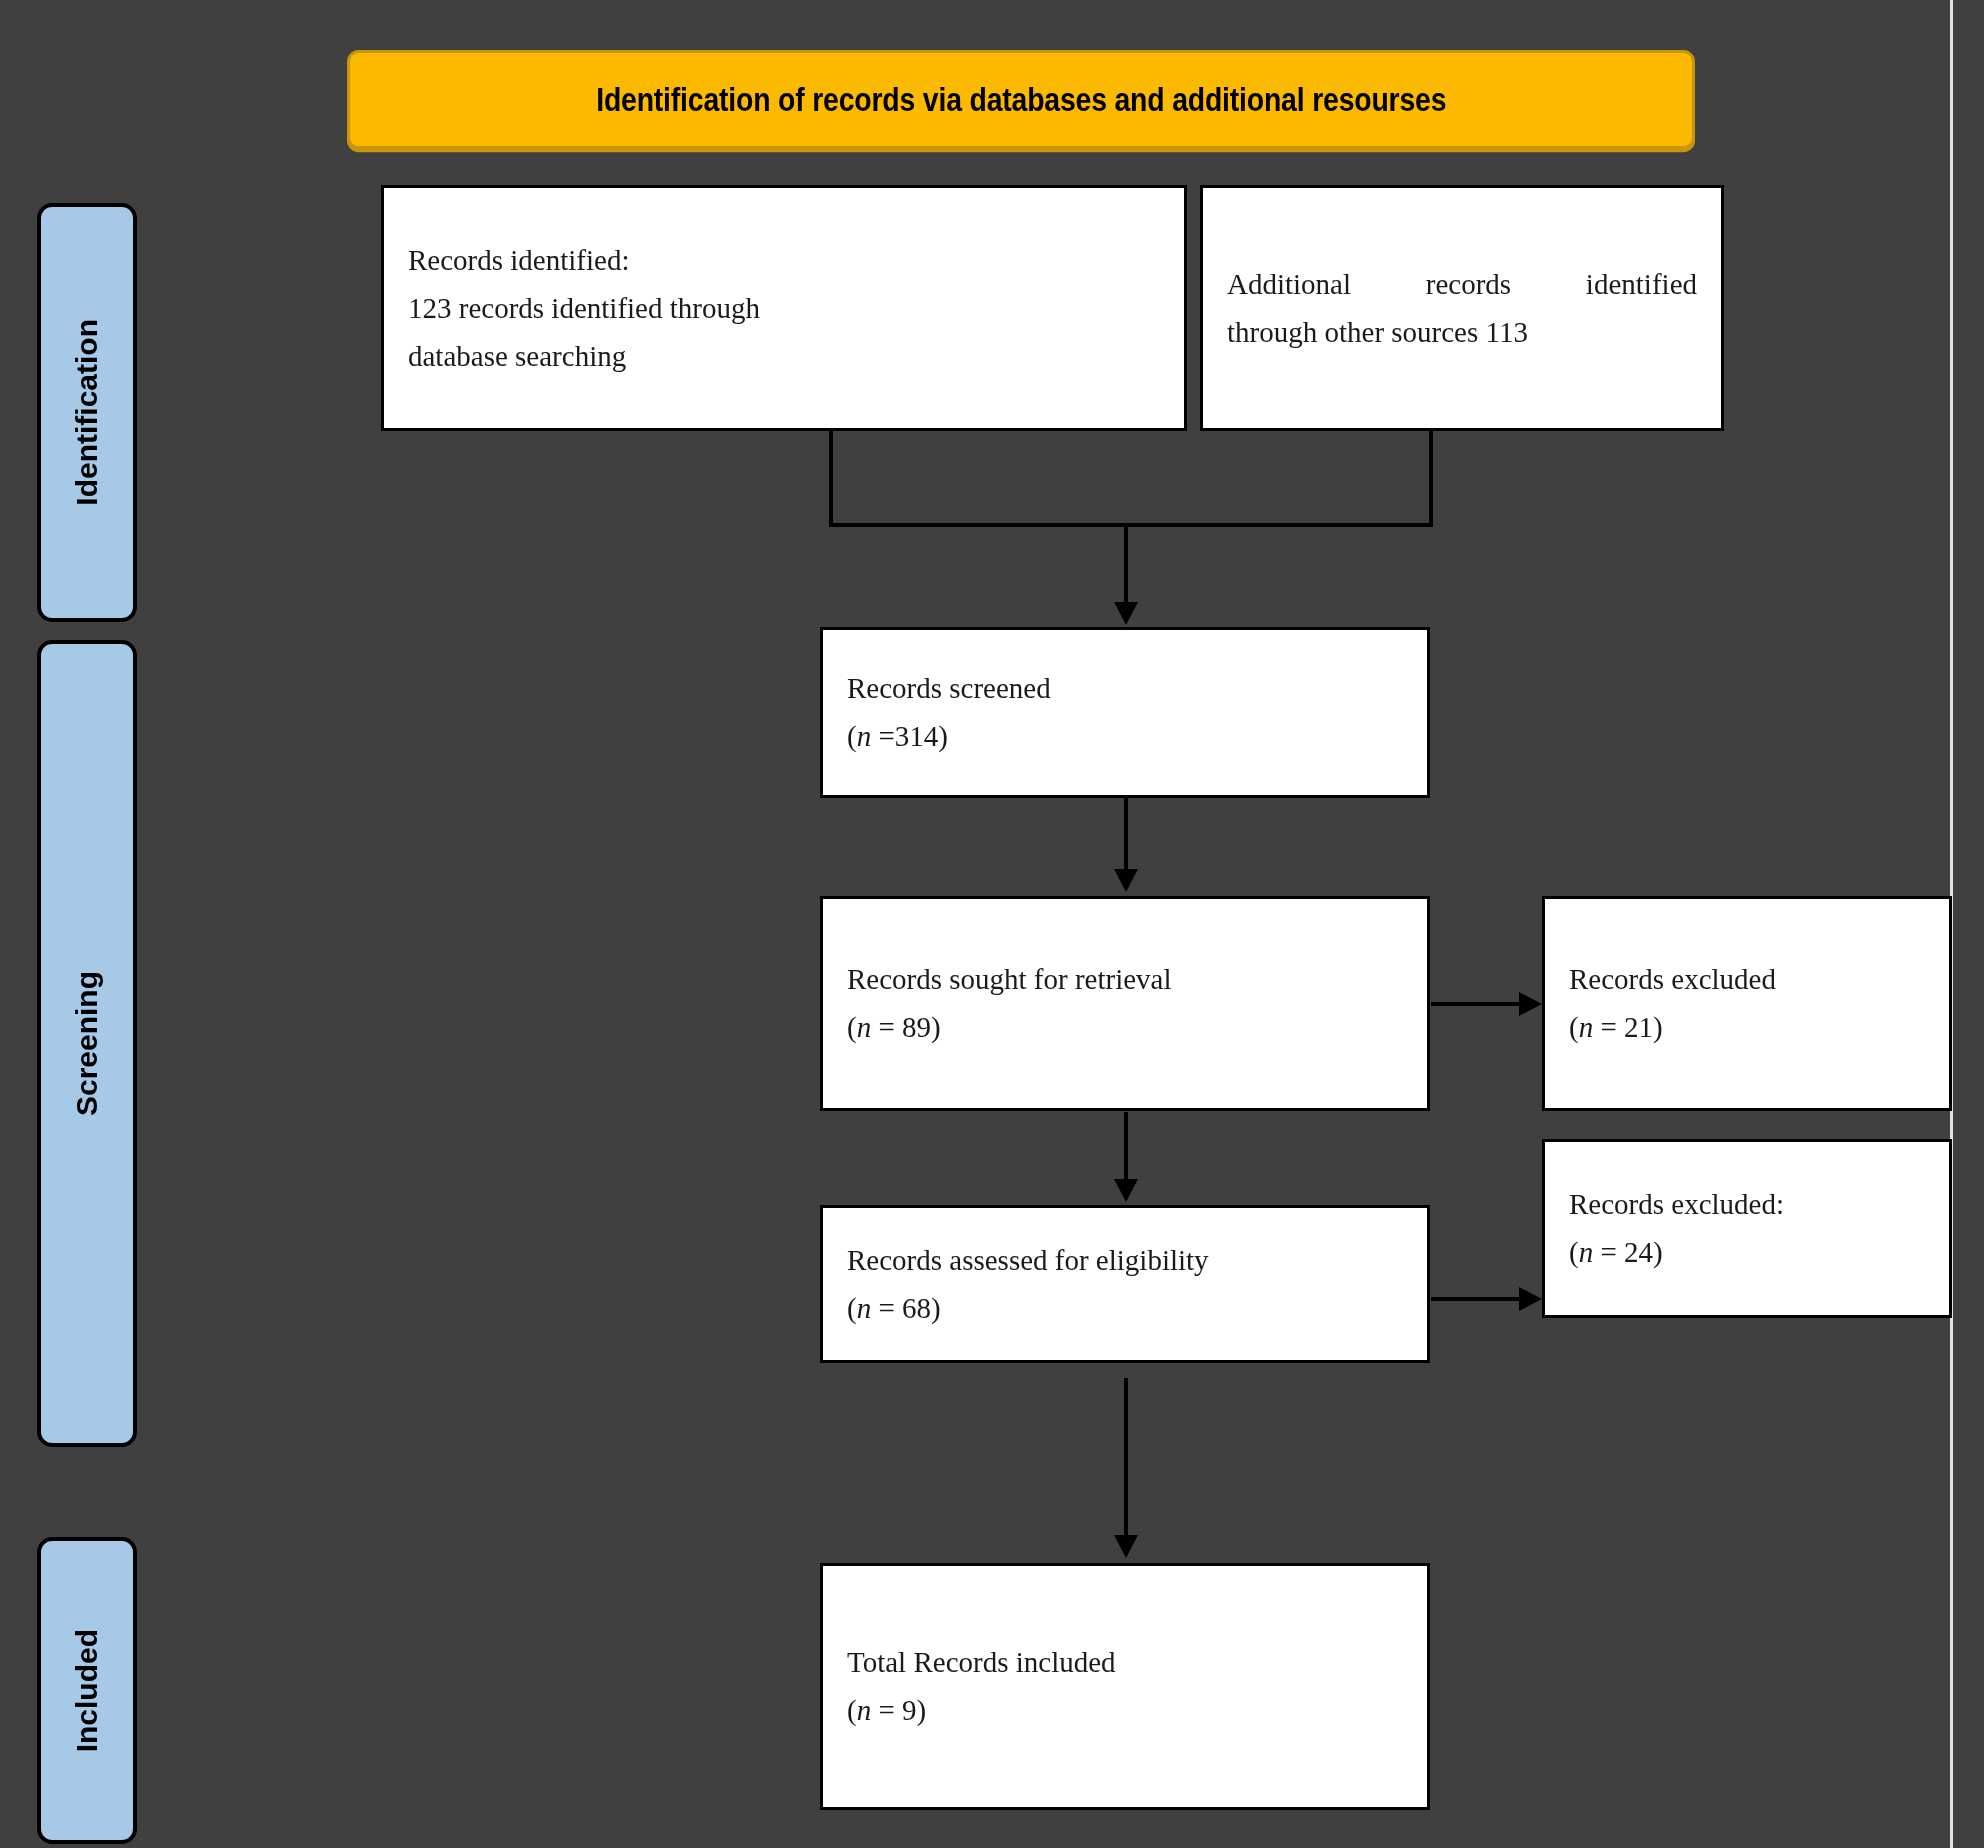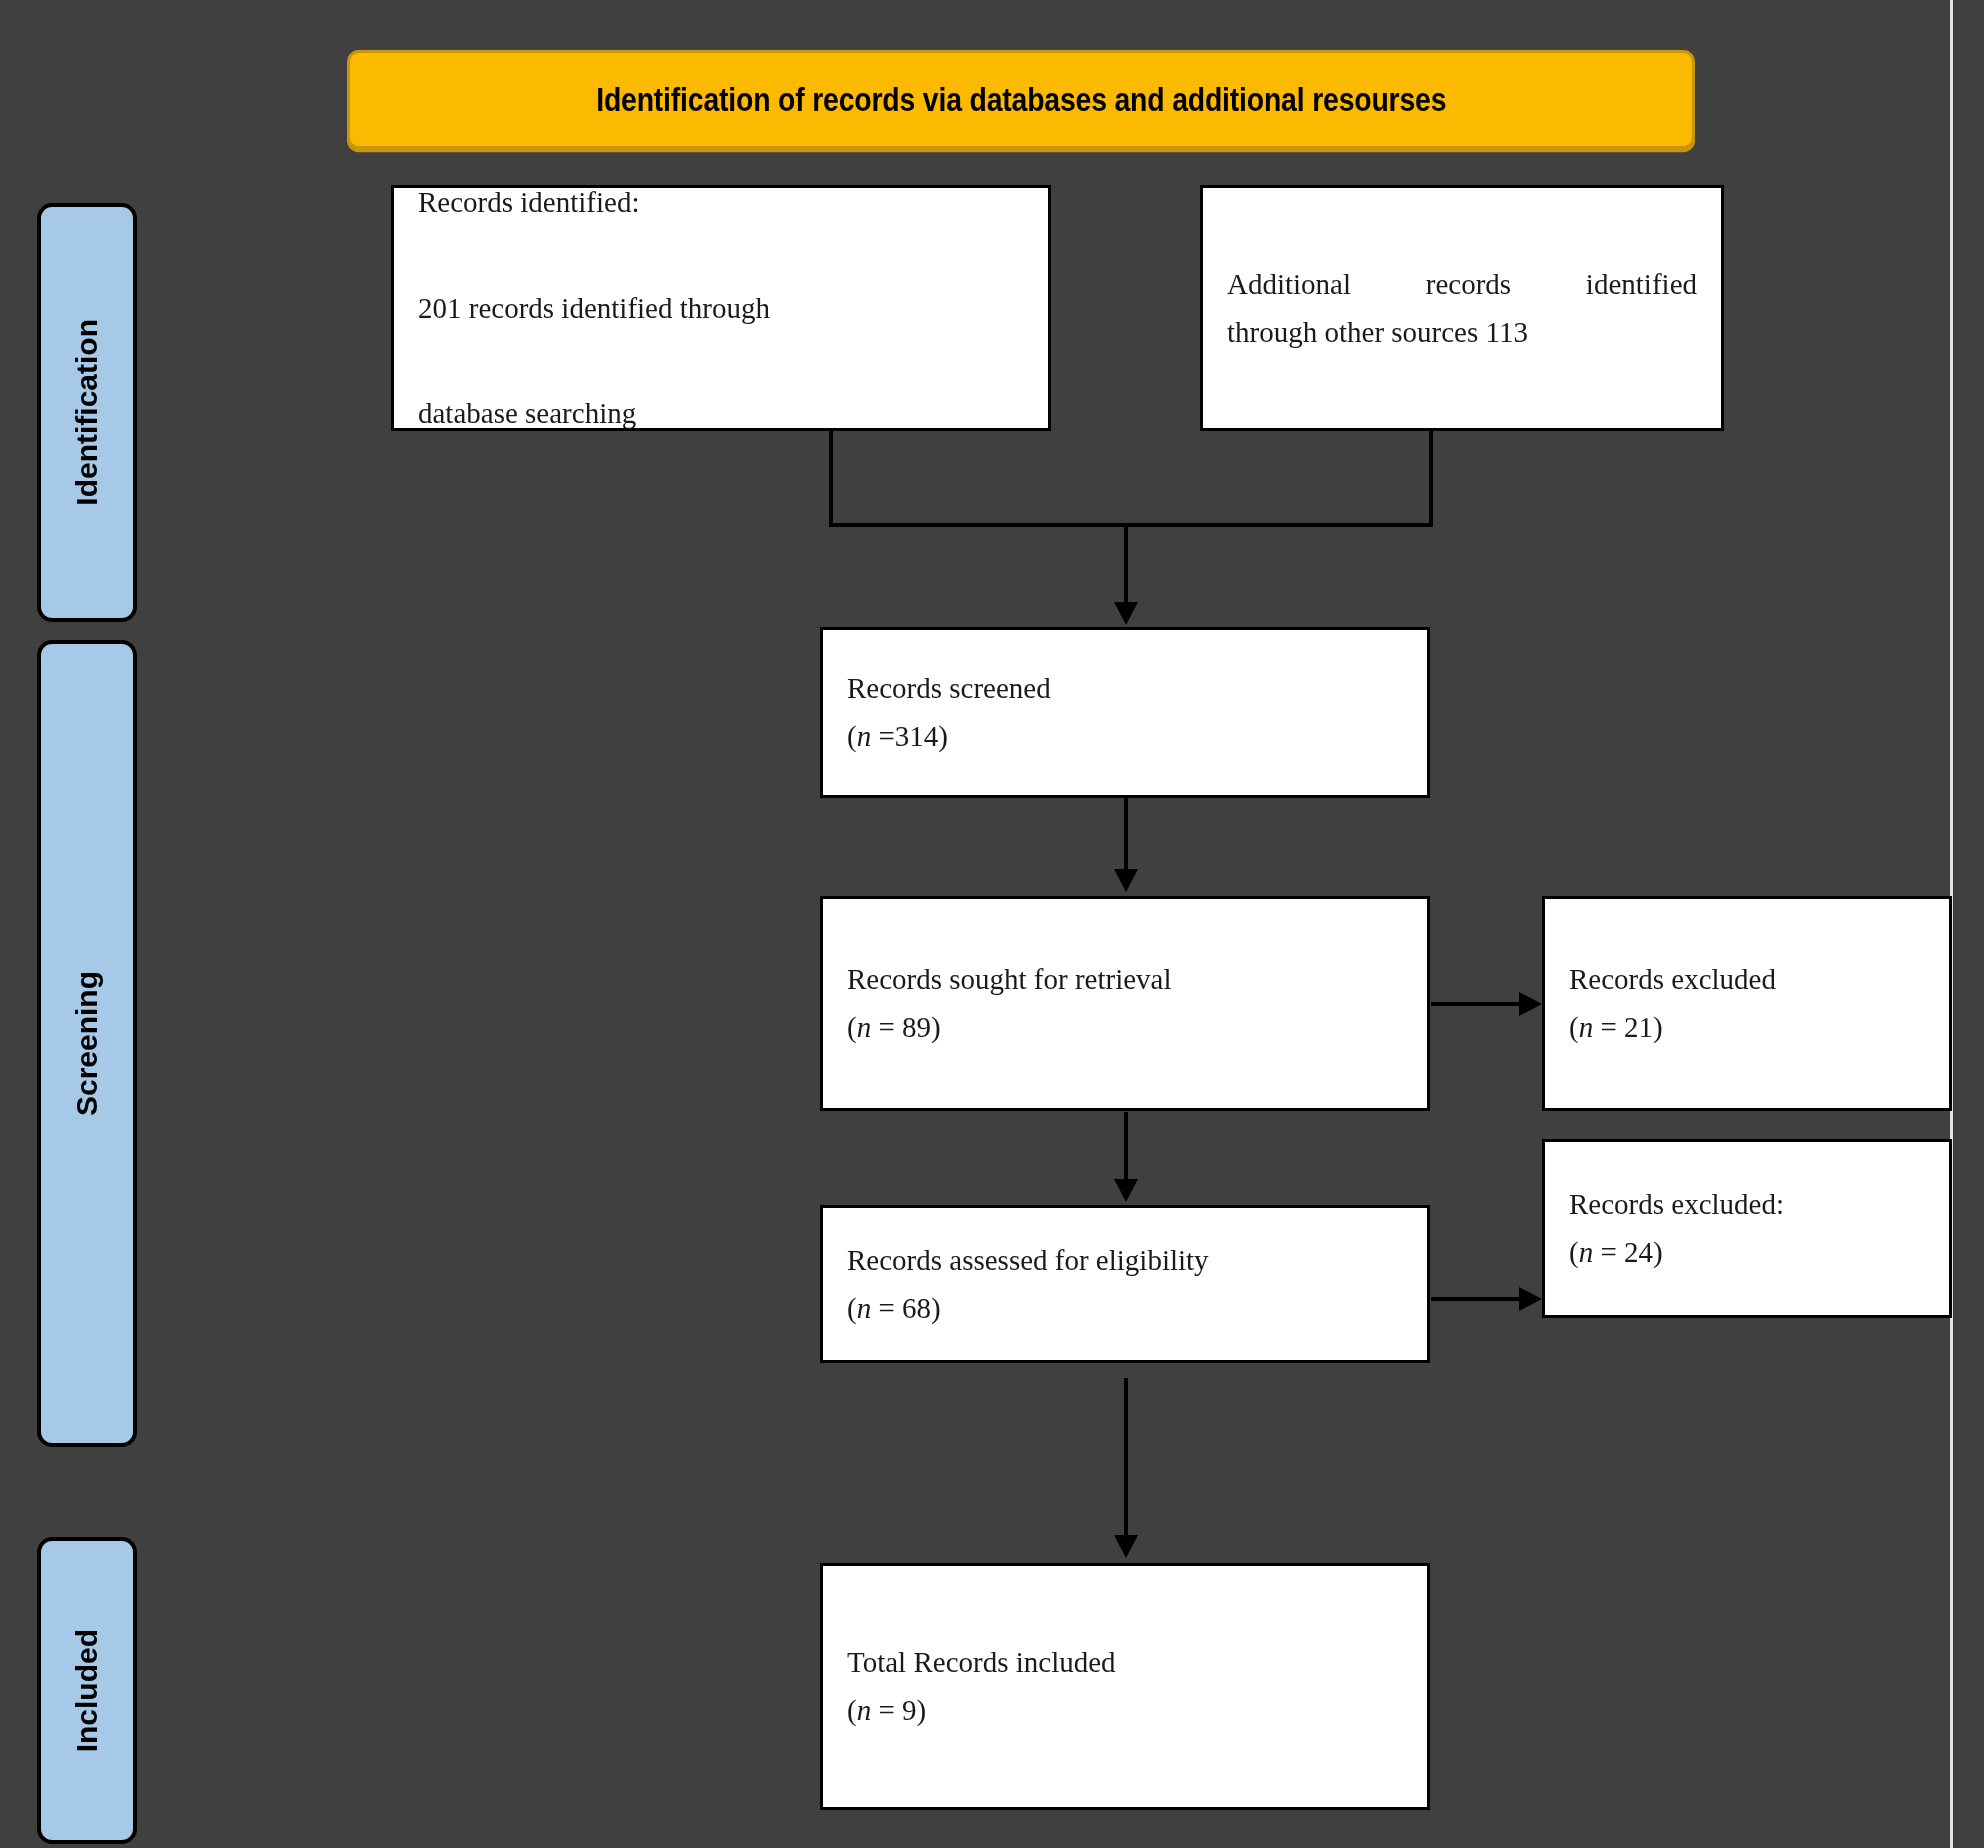--- a/index.html
+++ b/index.html
@@ -106,21 +106,21 @@
   .flow-line + .flow-line { margin-top: 19px; }
   .flow-line.justify {
     text-align: justify;
     text-align-last: justify;
     white-space: normal;
   }
   .flow-line.justify.last { text-align-last: left; }
   .nsym { font-style: italic; }
 
   
-  #box-identified        { left: 391px;  top: 185px;  width: 660px; height: 246px; justify-content: space-between; }
+  #box-identified        { left: 381px;  top: 185px;  width: 806px; height: 246px; }
   #box-additional        { left: 1200px; top: 185px;  width: 524px; height: 246px; }
   #box-screened          { left: 820px; top: 627px; width: 610px; height: 171px; }
   #box-sought            { left: 820px; top: 896px; width: 610px; height: 215px; }
   #box-excluded-1        { left: 1542px; top: 896px; width: 410px;  height: 215px; }
   #box-assessed          { left: 820px; top: 1205px; width: 610px; height: 158px; }
   #box-excluded-2        { left: 1542px; top: 1139px; width: 410px;  height: 179px; }
   #box-included          { left: 820px; top: 1563px; width: 610px; height: 247px; }
 
   
   .vline {
@@ -168,21 +168,21 @@
   <div class="stage-pill" id="pill-screening">
     <span class="stage-label">Screening</span>
   </div>
 
   <div class="stage-pill" id="pill-included">
     <span class="stage-label">Included</span>
   </div>
 
   <div class="flow-box" id="box-identified">
     <div class="flow-line">Records identified:</div>
-    <div class="flow-line">201 records identified through</div>
+    <div class="flow-line">123 records identified through</div>
     <div class="flow-line">database searching</div>
   </div>
 
   <div class="flow-box" id="box-additional">
     <div class="flow-line justify">Additional records identified</div>
     <div class="flow-line justify last">through other sources 113</div>
   </div>
 
   <div class="vline" style="left:829px; top:431px; height:96px;"></div>
   <div class="vline" style="left:1429px; top:431px; height:96px;"></div>

